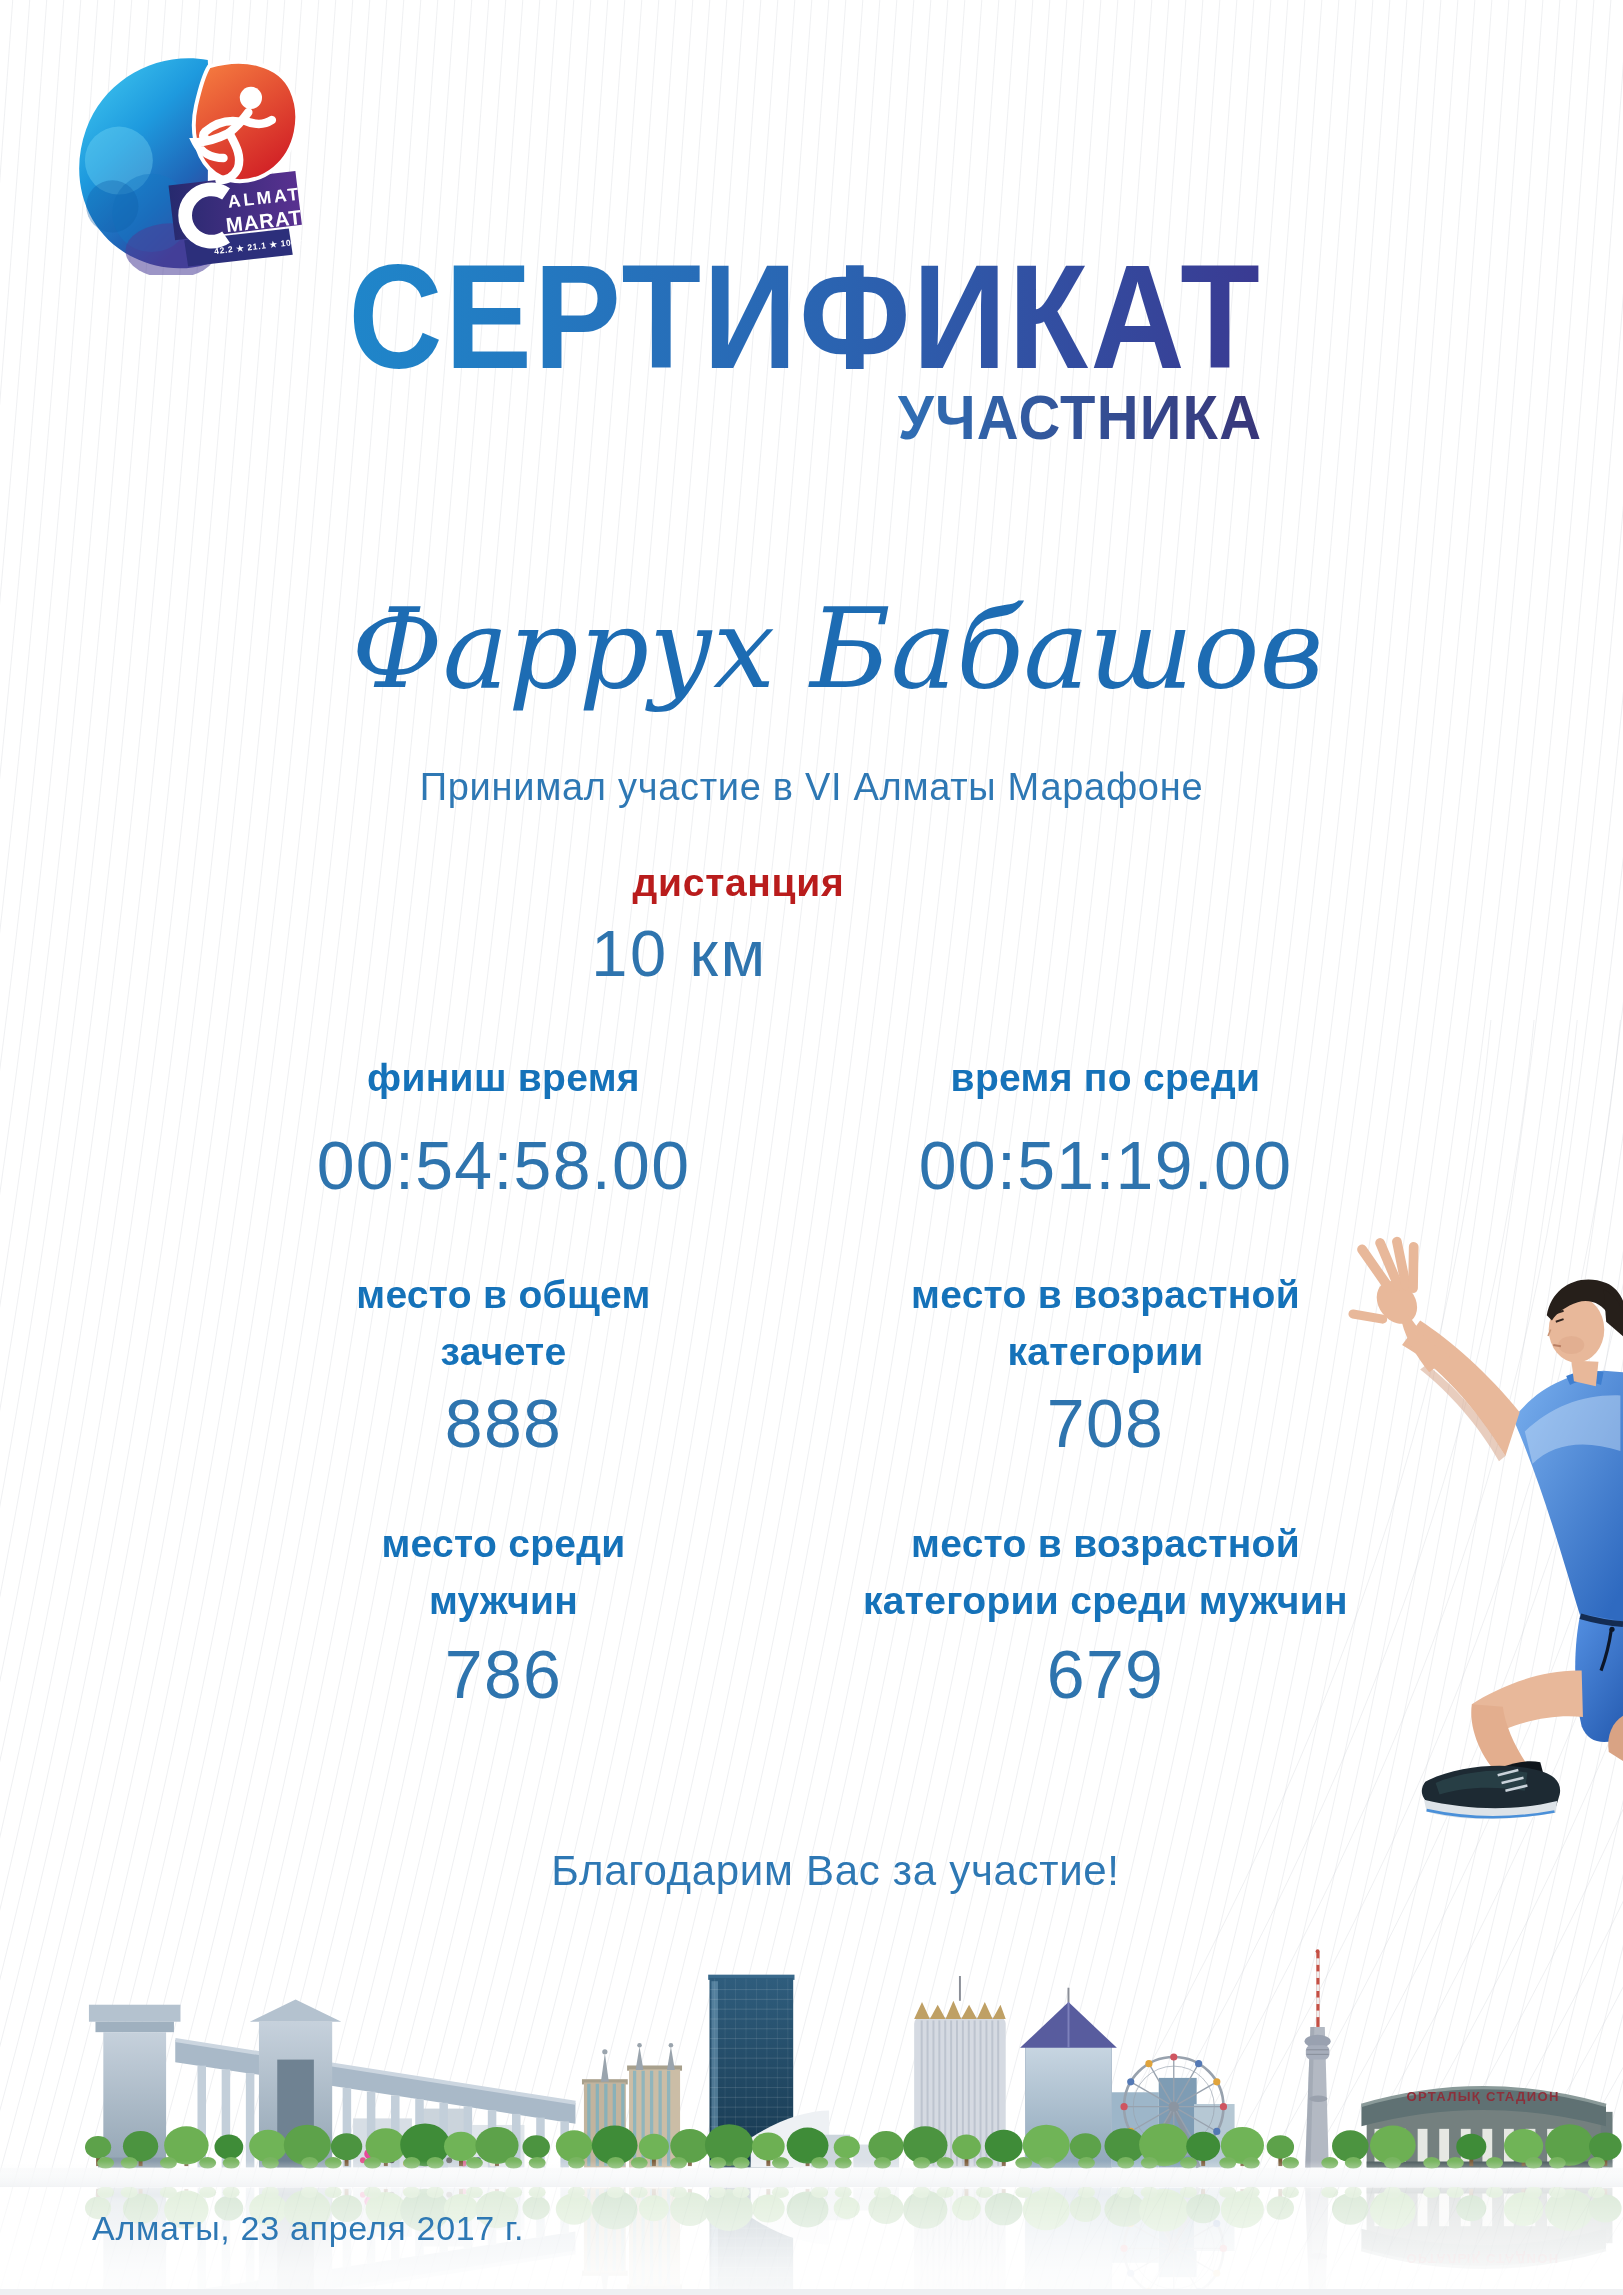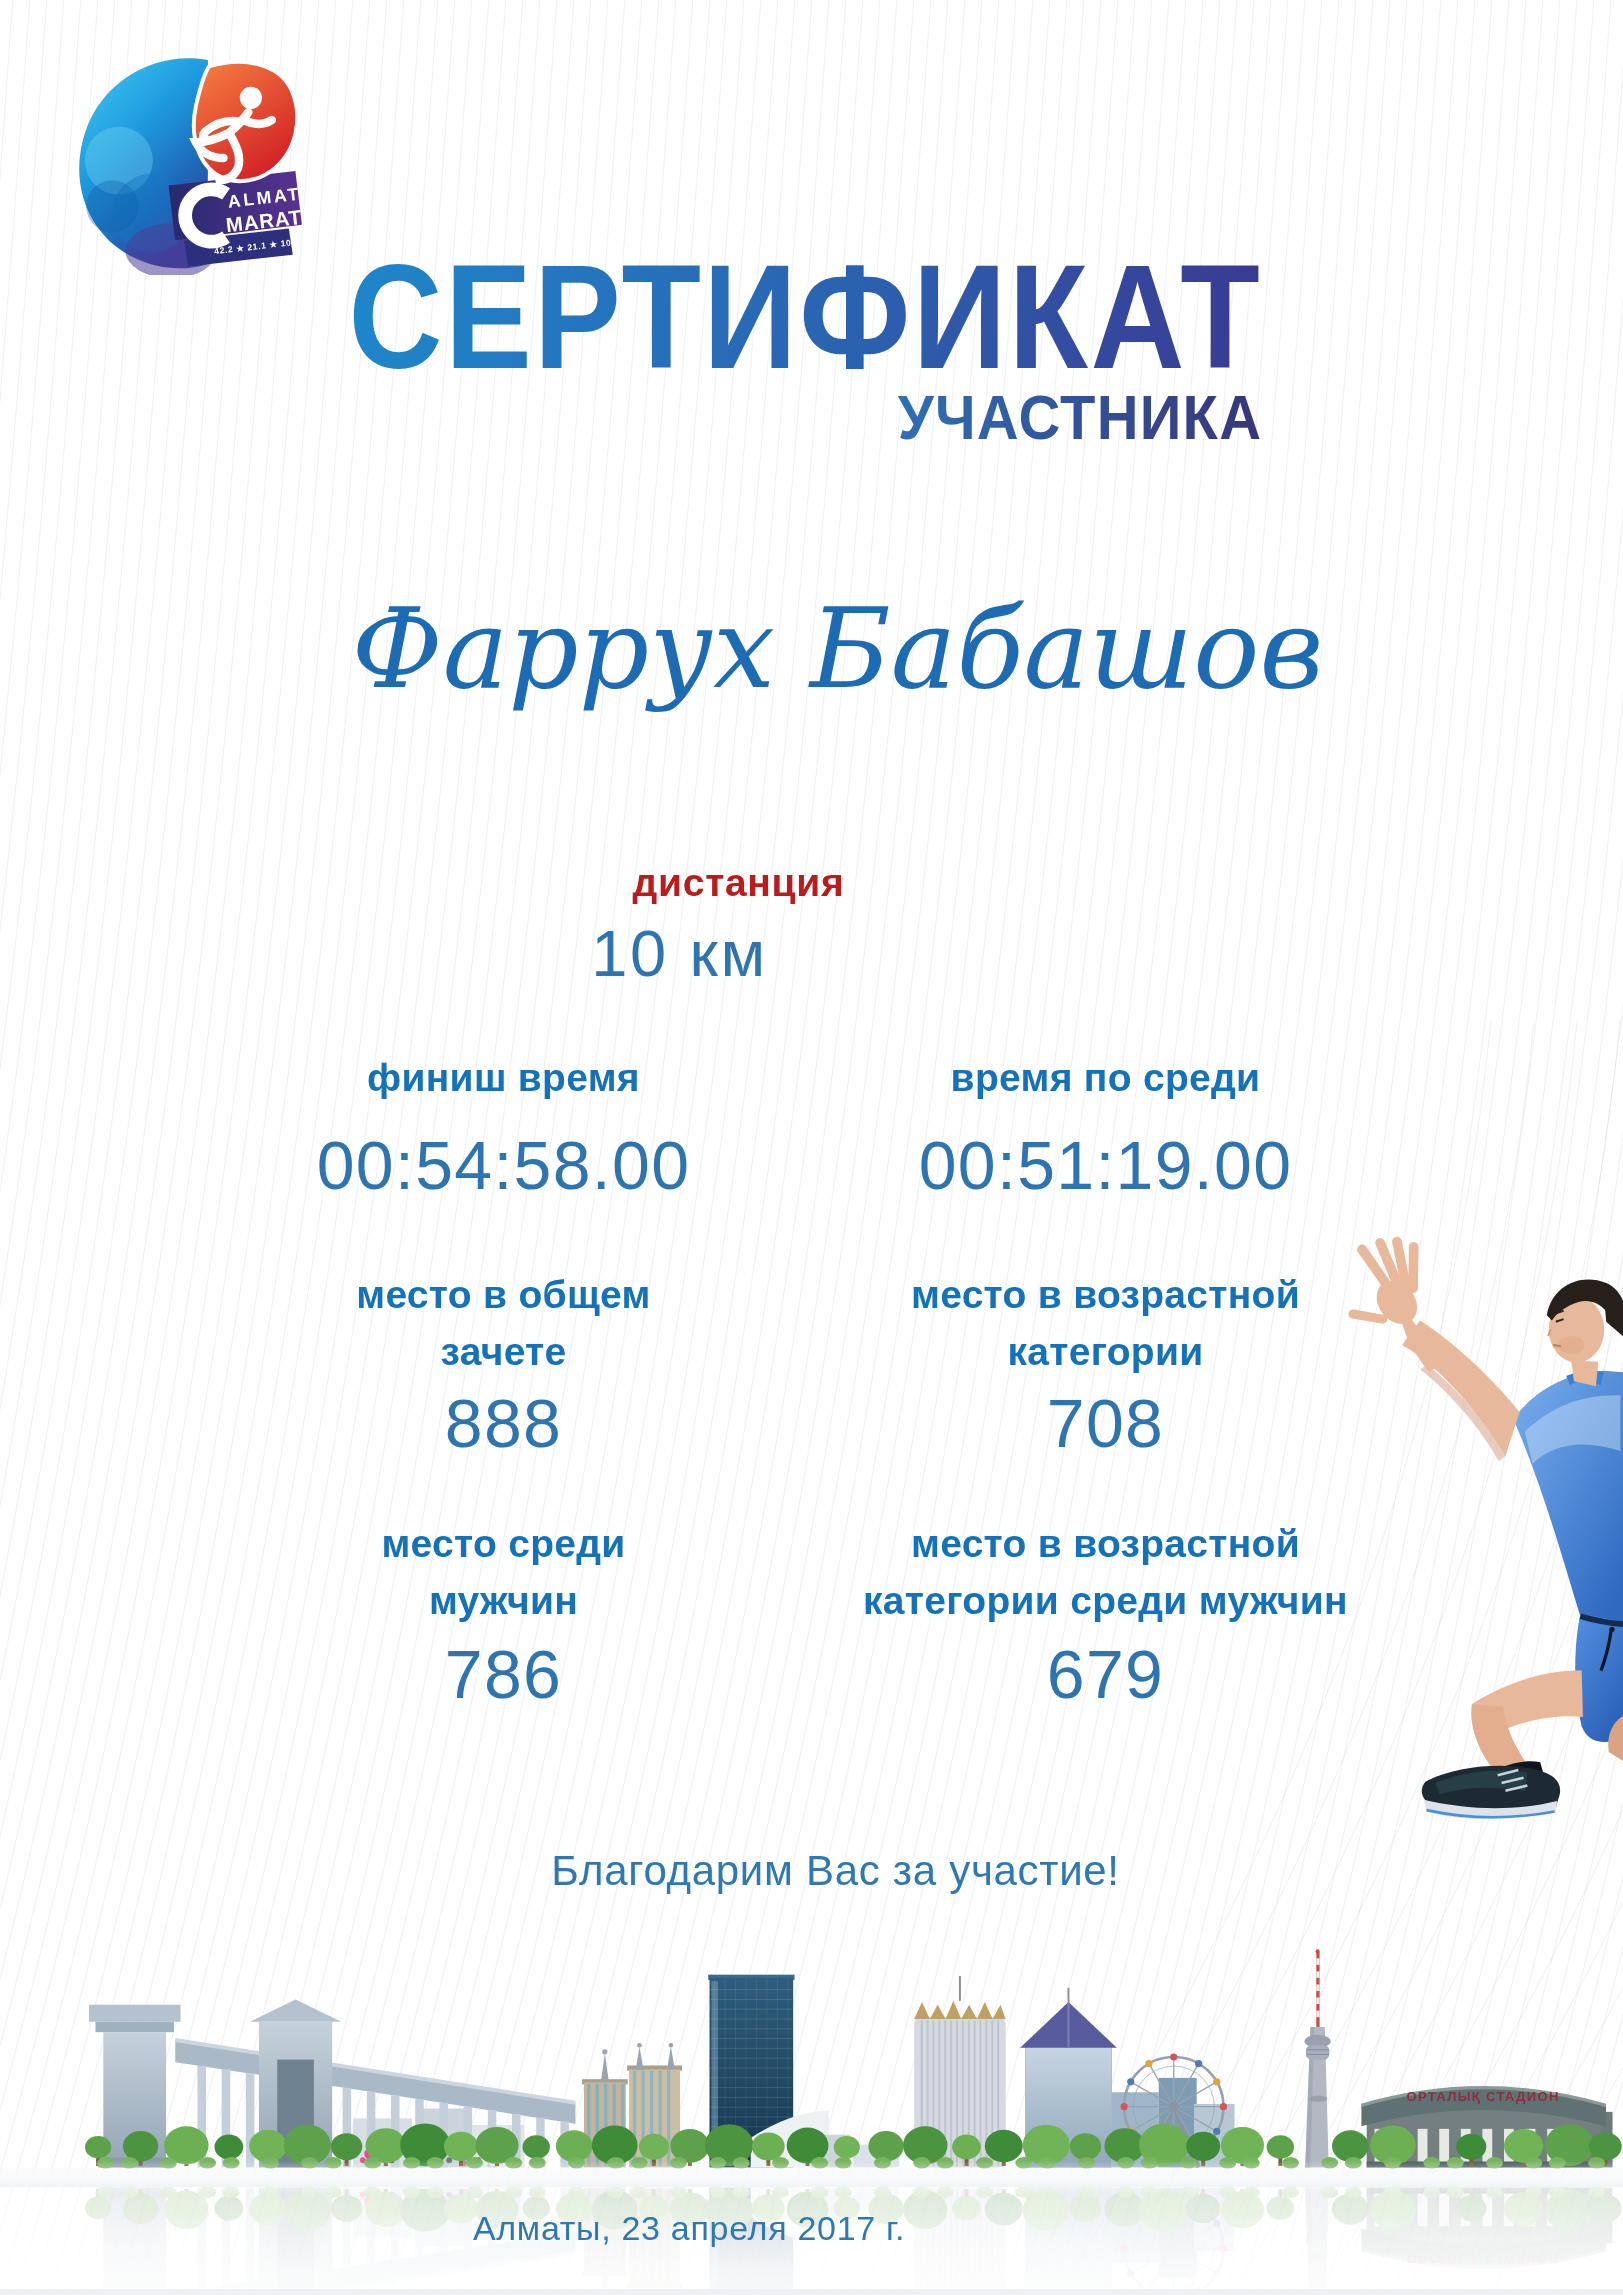--- a/index.html
+++ b/index.html
@@ -26,21 +26,21 @@
   .distance-value{position:absolute;top:916px;left:0;width:1359px;z-index:4;text-align:center;
       font-size:65px;letter-spacing:2.6px;color:#2e74ae;}
   .stat{position:absolute;z-index:4;text-align:center;}
   .col-l{left:157px;width:693px;}
   .col-r{left:759px;width:693px;}
   .stat-label{font-weight:bold;font-size:39px;letter-spacing:0.3px;color:#1572b9;line-height:1.45;}
   .stat-label span{display:inline-block;}
   .stat-value{font-size:68px;letter-spacing:1.3px;color:#2e74ae;}
   .thanks-line{position:absolute;top:1847px;left:0;width:1623px;z-index:4;text-align:center;
       font-size:42px;letter-spacing:0.7px;color:#2e78b4;margin-left:24px;}
-  .footer-date{position:absolute;top:2209px;left:0;width:1286px;z-index:5;text-align:center;
+  .footer-date{position:absolute;top:2209px;left:0;width:1286px;z-index:5;
       padding-left:92px;box-sizing:border-box;font-size:34px;letter-spacing:0.7px;color:#2e78b4;}
   .logo{position:absolute;left:73px;top:56px;width:229px;height:219px;z-index:5;}
   .runner{position:absolute;left:1300px;top:1218px;width:323px;height:608px;z-index:3;}
   .skyline{position:absolute;left:0;top:1942px;width:1623px;height:245px;z-index:2;}
   .skyline svg,.runner svg,.logo svg,.bg-lines svg{display:block;width:100%;height:100%;}
   .skyline-reflection{position:absolute;left:0;top:2168px;width:1623px;height:222px;z-index:1;
       opacity:.35;}
   .skyline-reflection svg{transform:scaleY(-1);}
   .reflect-fade{position:absolute;left:0;top:2168px;width:1623px;height:226px;z-index:2;
       background:linear-gradient(to bottom,rgba(255,255,255,.35) 0%,rgba(255,255,255,.85) 45%,#ffffff 80%);}
@@ -240,20 +240,21 @@
         <text x="233" y="268" font-size="31" font-weight="bold" letter-spacing="1.5">MARATHON</text>
         <text x="285" y="299" font-size="13" font-weight="bold" letter-spacing="1" text-anchor="middle">42.2 ★ 21.1 ★ 10 ★ 3</text>
       </g>
     </svg>
   </div>
 
   <div class="cert-title grad-text">СЕРТИФИКАТ</div>
   <div class="cert-subtitle grad-text">УЧАСТНИКА</div>
 
   <div class="participant-name">Фаррух Бабашов</div>
+  <div class="participation-line">Принимал участие в VI Алматы Марафоне</div>
 
   <div class="distance-label">дистанция</div>
   <div class="distance-value">10 км</div>
 
   <div class="stat stat-label col-l" style="top:1050px">
     <span>финиш время</span></div>
   <div class="stat stat-label col-r" style="top:1050px">
     <span>время по среди</span></div>
   <div class="stat stat-value col-l" style="top:1126px">00:54:58.00</div>
   <div class="stat stat-value col-r" style="top:1126px">00:51:19.00</div>

